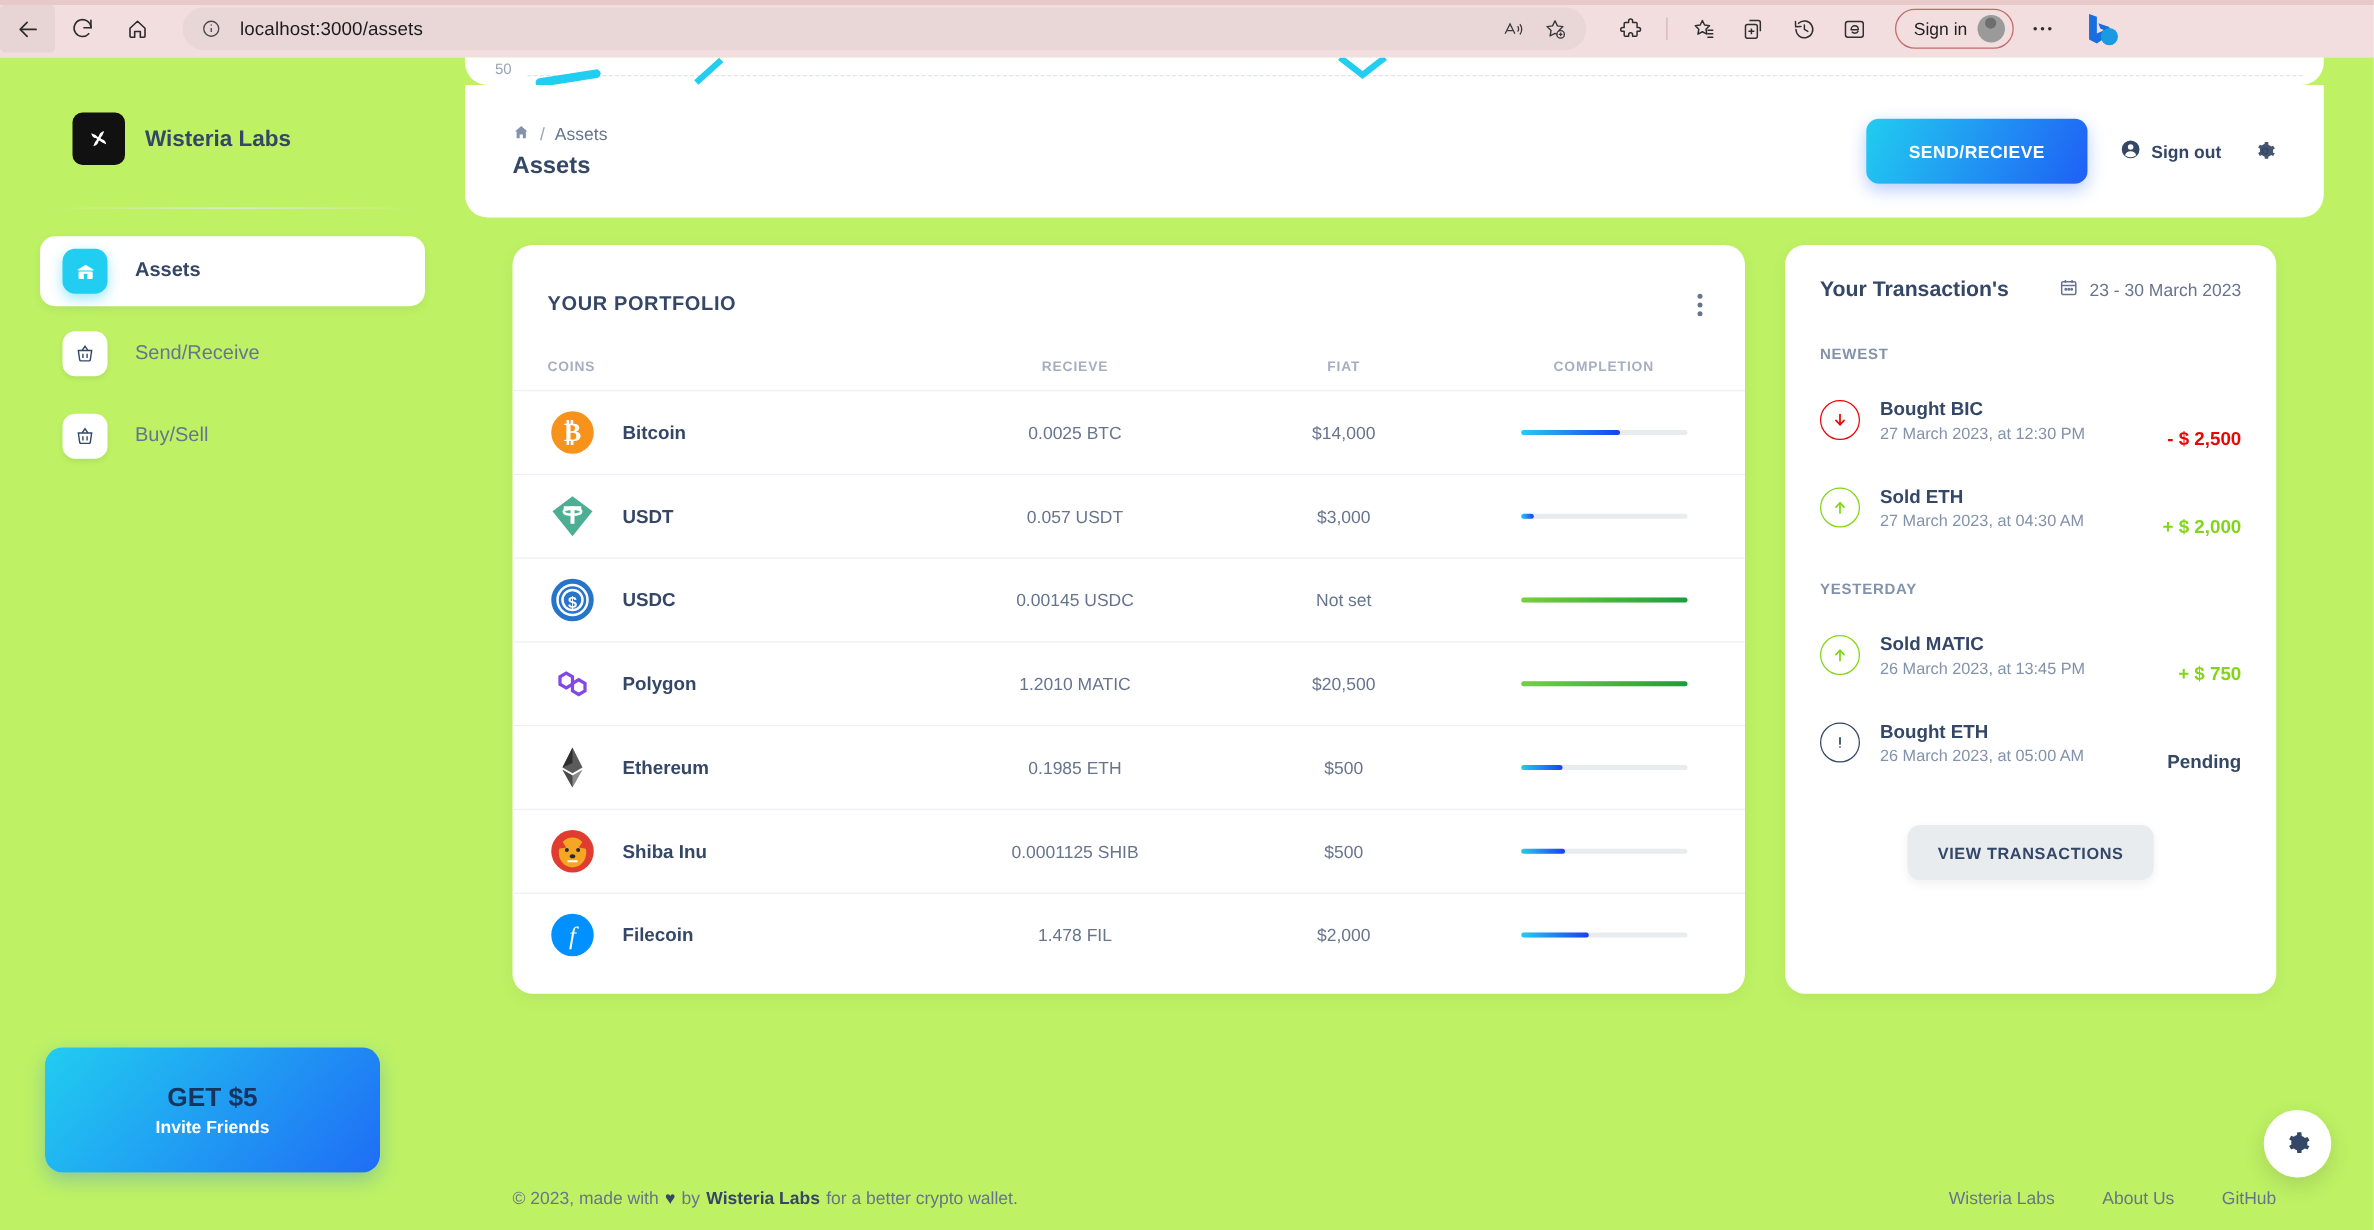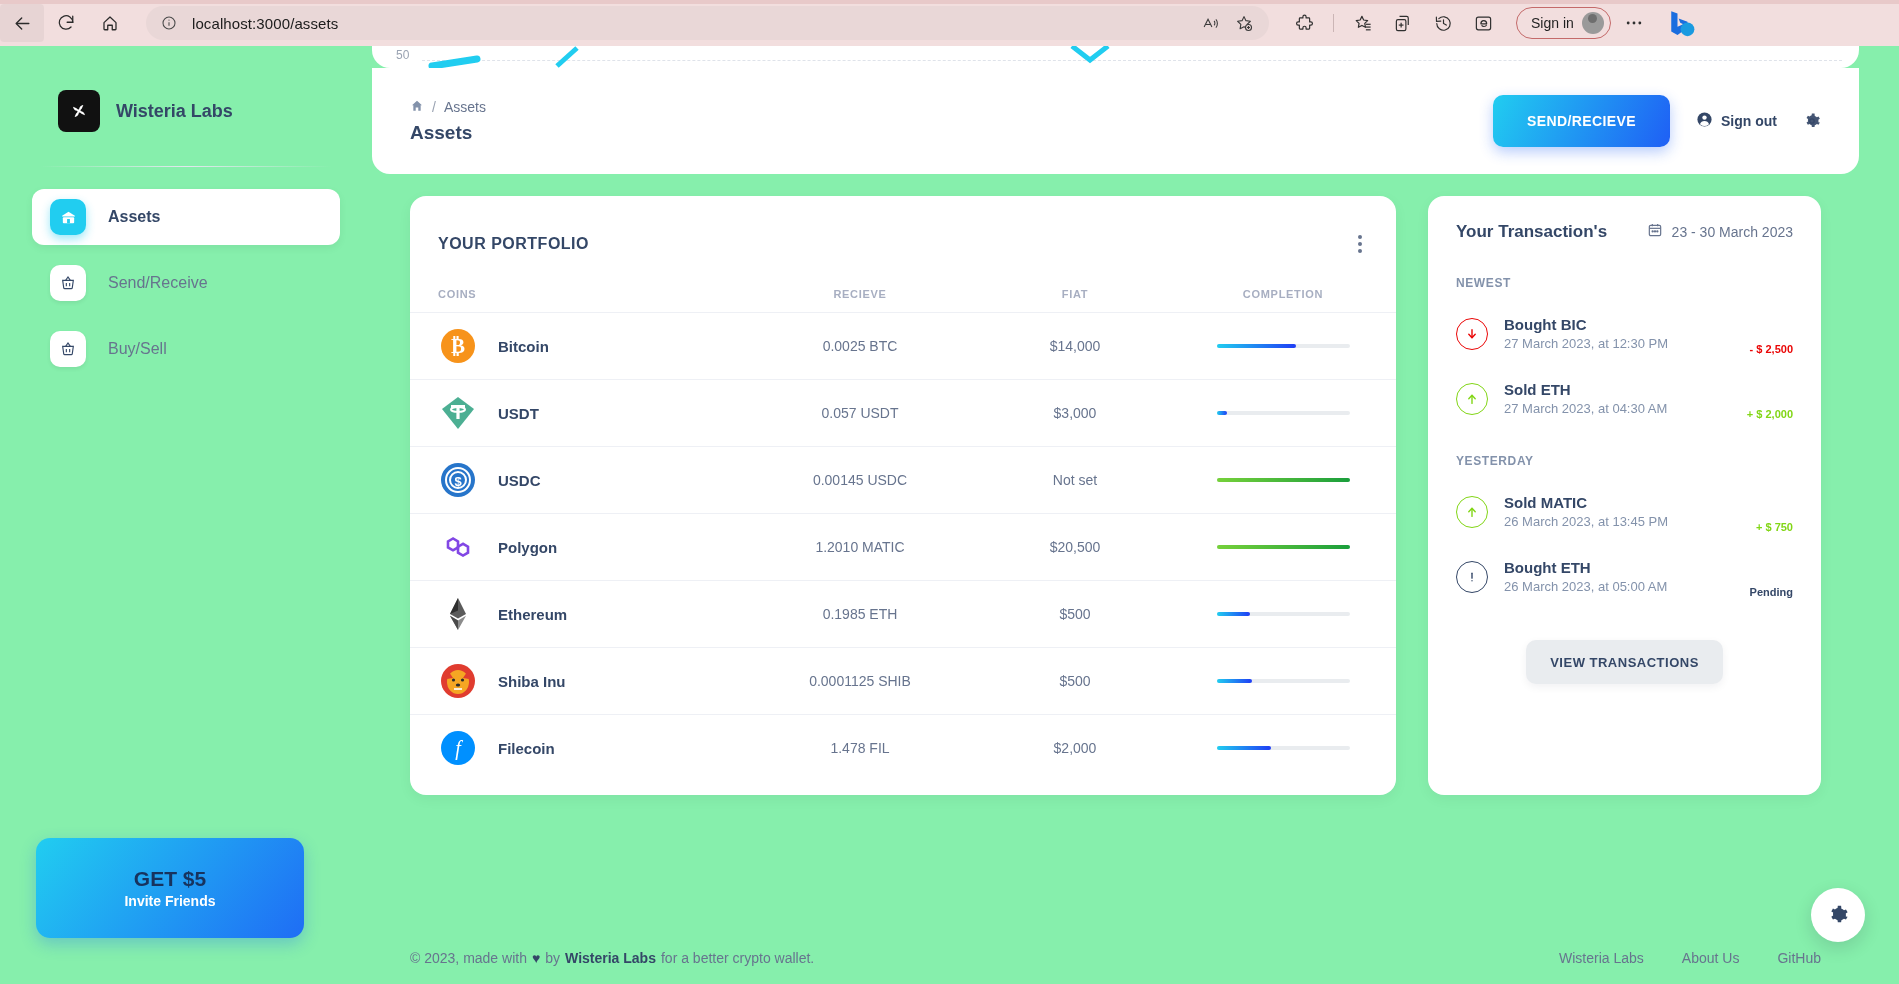--- a/index.html
+++ b/index.html
@@ -44,21 +44,21 @@
   .signin-pill {
     display:flex;align-items:center;gap:8px;height:32px;padding:0 6px 0 14px;
     border:1px solid #c46a6a;border-radius:16px;margin-left:10px;cursor:pointer;
   }
   .signin-pill .lbl{font-size:14px;color:#1f1f1f;}
   .avatar-circ{width:22px;height:22px;border-radius:50%;background:#9a9a9a;display:flex;align-items:flex-end;justify-content:center;overflow:hidden;}
   .avatar-circ::before{content:"";width:9px;height:9px;border-radius:50%;background:#6e6e6e;position:absolute;margin-bottom:11px;}
   .bing-logo{width:34px;height:34px;margin-left:6px;display:flex;align-items:center;justify-content:center;}
 
   
-  .app { position: absolute; top: 46px; left: 0; width: 1899px; height: 938px; background:#86efac; }
+  .app { position: absolute; top: 46px; left: 0; width: 1899px; height: 938px; background:#bef264; }
 
   
   .chart-sliver{
     position:absolute; left:372px; top:0; width:1487px; height:22px;
     background:#fff; border-radius:0 0 18px 18px; overflow:hidden;
   }
   .sliver-label{position:absolute;left:24px;top:2px;font-size:12px;color:#9aa3b2;}
   .sliver-dash{position:absolute;left:50px;top:14px;width:1420px;border-top:1px dashed #dfe3ea;}
 
   
@@ -139,21 +139,21 @@
   .tx-title{font-size:17px;font-weight:bold;color:#344767;}
   .tx-date{margin-left:auto;display:flex;align-items:center;gap:9px;font-size:14px;color:#67748e;}
   .tx-group{font-size:12px;font-weight:bold;letter-spacing:.6px;color:#8392ab;margin-top:34px;}
   .tx-row{display:flex;align-items:center;gap:16px;margin-top:22px;}
   .tx-badge{width:32px;height:32px;flex:0 0 32px;border-radius:50%;border:1.5px solid #ea0606;display:flex;align-items:center;justify-content:center;}
   .tx-badge.up{border-color:#82d616;}
   .tx-badge.pend{border-color:#344767;}
   .tx-info{display:flex;flex-direction:column;gap:3px;}
   .tx-name{font-size:15px;font-weight:bold;color:#344767;}
   .tx-time{font-size:13px;color:#8392ab;}
-  .tx-amt{margin-left:auto;font-size:11px;font-weight:bold;margin-top:31px;}
+  .tx-amt{margin-left:auto;font-size:15px;font-weight:bold;margin-top:31px;}
   .amt-neg{color:#ea0606;}
   .amt-pos{color:#82d616;}
   .amt-pend{color:#344767;}
   .tx-cta{margin:42px auto 0 auto;}
   .btn-ghost{height:44px;padding:0 24px;border:none;border-radius:10px;background:#e9ecef;color:#344767;font-size:13px;font-weight:bold;letter-spacing:.5px;cursor:pointer;box-shadow:0 3px 8px rgba(20,20,43,.06);}
 
   
   .footer{position:absolute;left:372px;bottom:18px;width:1487px;padding:0 38px;display:flex;align-items:center;}
   .foot-left{font-size:14px;color:#67748e;display:flex;align-items:center;gap:5px;}
   .foot-left b{color:#344767;}

